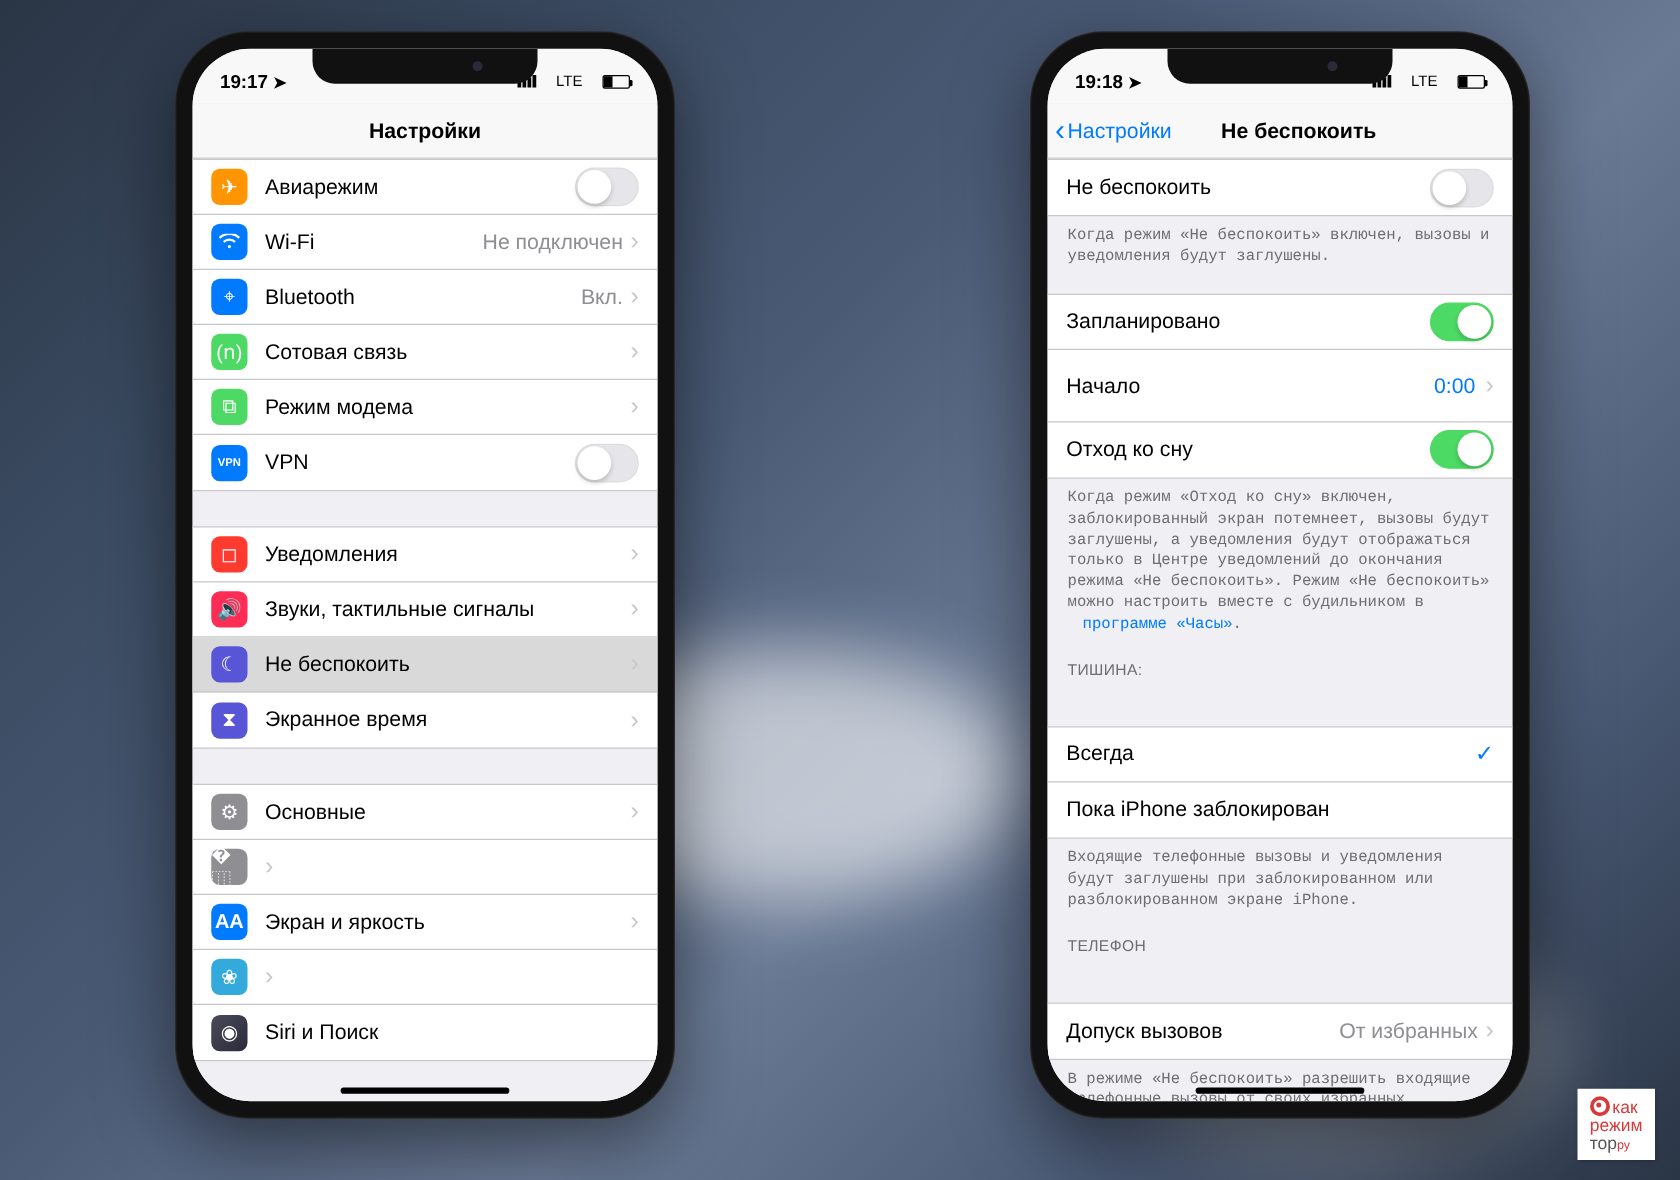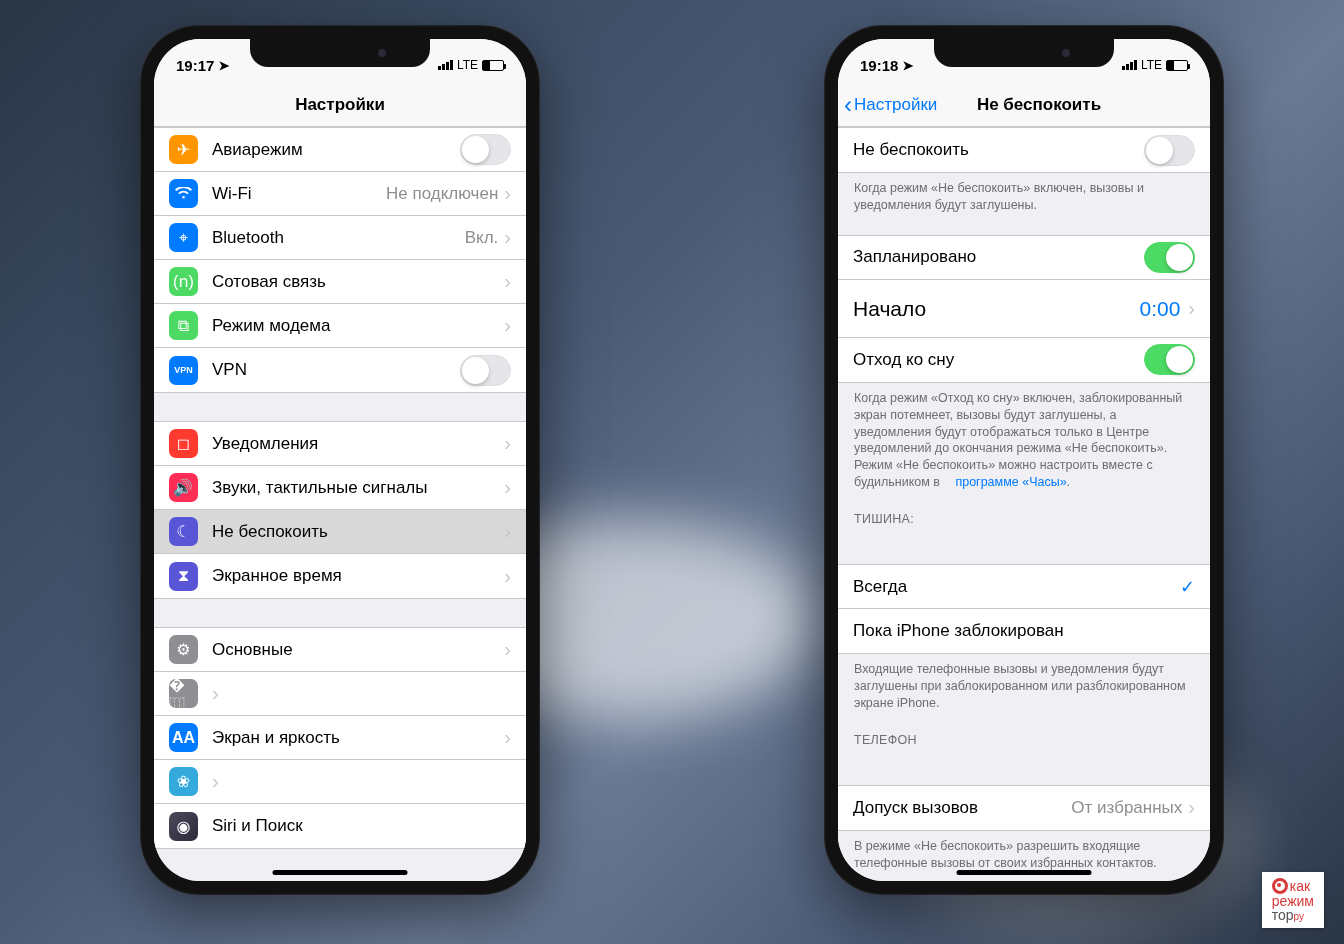--- a/index.html
+++ b/index.html
@@ -29,21 +29,21 @@
   .notch {
     position:absolute; top:0; left:50%; transform:translateX(-50%);
     width:180px; height:28px; background:#111; border-radius:0 0 18px 18px; z-index:5;
   }
   .notch::after{content:"";position:absolute;right:44px;top:10px;width:8px;height:8px;border-radius:50%;background:#2a2a3a;}
   .status-bar {
     height:44px; display:flex; justify-content:space-between; align-items:center;
     padding: 8px 22px 0; font-size:15px; font-weight:600; background:#f8f8f8;
   }
   .status-left{display:flex;align-items:center;gap:4px;}
-  .status-right{display:flex;align-items:center;gap:4px;font-size:12px;}
+  .status-right{display:flex;align-items:center;gap:16px;font-size:12px;}
   .sig{display:inline-flex;align-items:flex-end;gap:1px;}
   .sig i{width:3px;background:#000;display:block;}
   .sig i:nth-child(1){height:4px;} .sig i:nth-child(2){height:6px;} .sig i:nth-child(3){height:8px;} .sig i:nth-child(4){height:10px;}
   .batt{width:22px;height:11px;border:1px solid #000;border-radius:2px;position:relative;}
   .batt::after{content:"";position:absolute;right:-3px;top:3px;width:2px;height:5px;background:#000;border-radius:0 1px 1px 0;}
   .batt i{display:block;width:35%;height:100%;background:#000;}
   .loc-icon{font-size:13px;}
 
   .navbar{ height:44px; background:#f8f8f8; border-bottom:.5px solid #c8c7cc; display:flex;align-items:center;justify-content:center;position:relative;}
   .nav-title{font-size:17px;font-weight:600;}
@@ -59,27 +59,27 @@
   .cell.selected{background:#d9d9d9;}
   .ikon{ width:29px; height:29px; border-radius:7px; margin-right:14px; display:flex;align-items:center;justify-content:center; color:#fff; flex-shrink:0; font-size:16px;}
   .lbl{flex:1; color:#000;}
   .detail{color:#8e8e93; font-size:17px; margin-right:6px;}
   .chev-r{color:#c7c7cc;font-size:20px;}
   .toggle{ width:51px;height:31px;border-radius:16px;background:#e5e5ea;position:relative;border:1px solid #ddd;}
   .toggle .knob{position:absolute;width:27px;height:27px;border-radius:50%;background:#fff;top:1px;left:1px;box-shadow:0 2px 4px rgba(0,0,0,.2);}
   .toggle.on{background:#4cd964;border-color:#4cd964;}
   .toggle.on .knob{left:auto;right:1px;}
 
-  .footer-text{ padding:7px 16px; font-size:12.5px; color:#6d6d72; line-height:1.35;}
+  .footer-text{ padding:7px 16px; font-size:12.5px; color:#6d6d72; line-height:1.35;font-family:Liberation Mono, monospace;}
   .footer-text a{color:#007aff;text-decoration:none;margin-left:12px;}
   .header-text{ padding: 14px 16px 6px; font-size:12.5px; color:#6d6d72; text-transform:uppercase;letter-spacing:.3px;}
 
   .two-line{height:58px;}
   .stack{display:flex;flex-direction:column;flex:1;}
-  .stack .row{display:flex;justify-content:space-between;font-size:21px;line-height:1.5;}
+  .stack .row{display:flex;justify-content:space-between;font-size:17px;line-height:1.5;}
   .val{color:#007aff;}
   .check{color:#007aff;font-size:18px;}
 
   .home-ind{position:absolute;bottom:6px;left:50%;transform:translateX(-50%);width:135px;height:5px;background:#000;border-radius:3px;z-index:6;}
 
   
   .bg-orange{background:#ff9500;} .bg-blue{background:#007aff;} .bg-green{background:#4cd964;}
   .bg-red{background:#ff3b30;} .bg-pink{background:#ff2d55;} .bg-purple{background:#5856d6;} .bg-gray{background:#8e8e93;} .bg-teal{background:#34aadc;}
   .bg-vpn{background:#007aff;font-size:9px;font-weight:700;}
 

